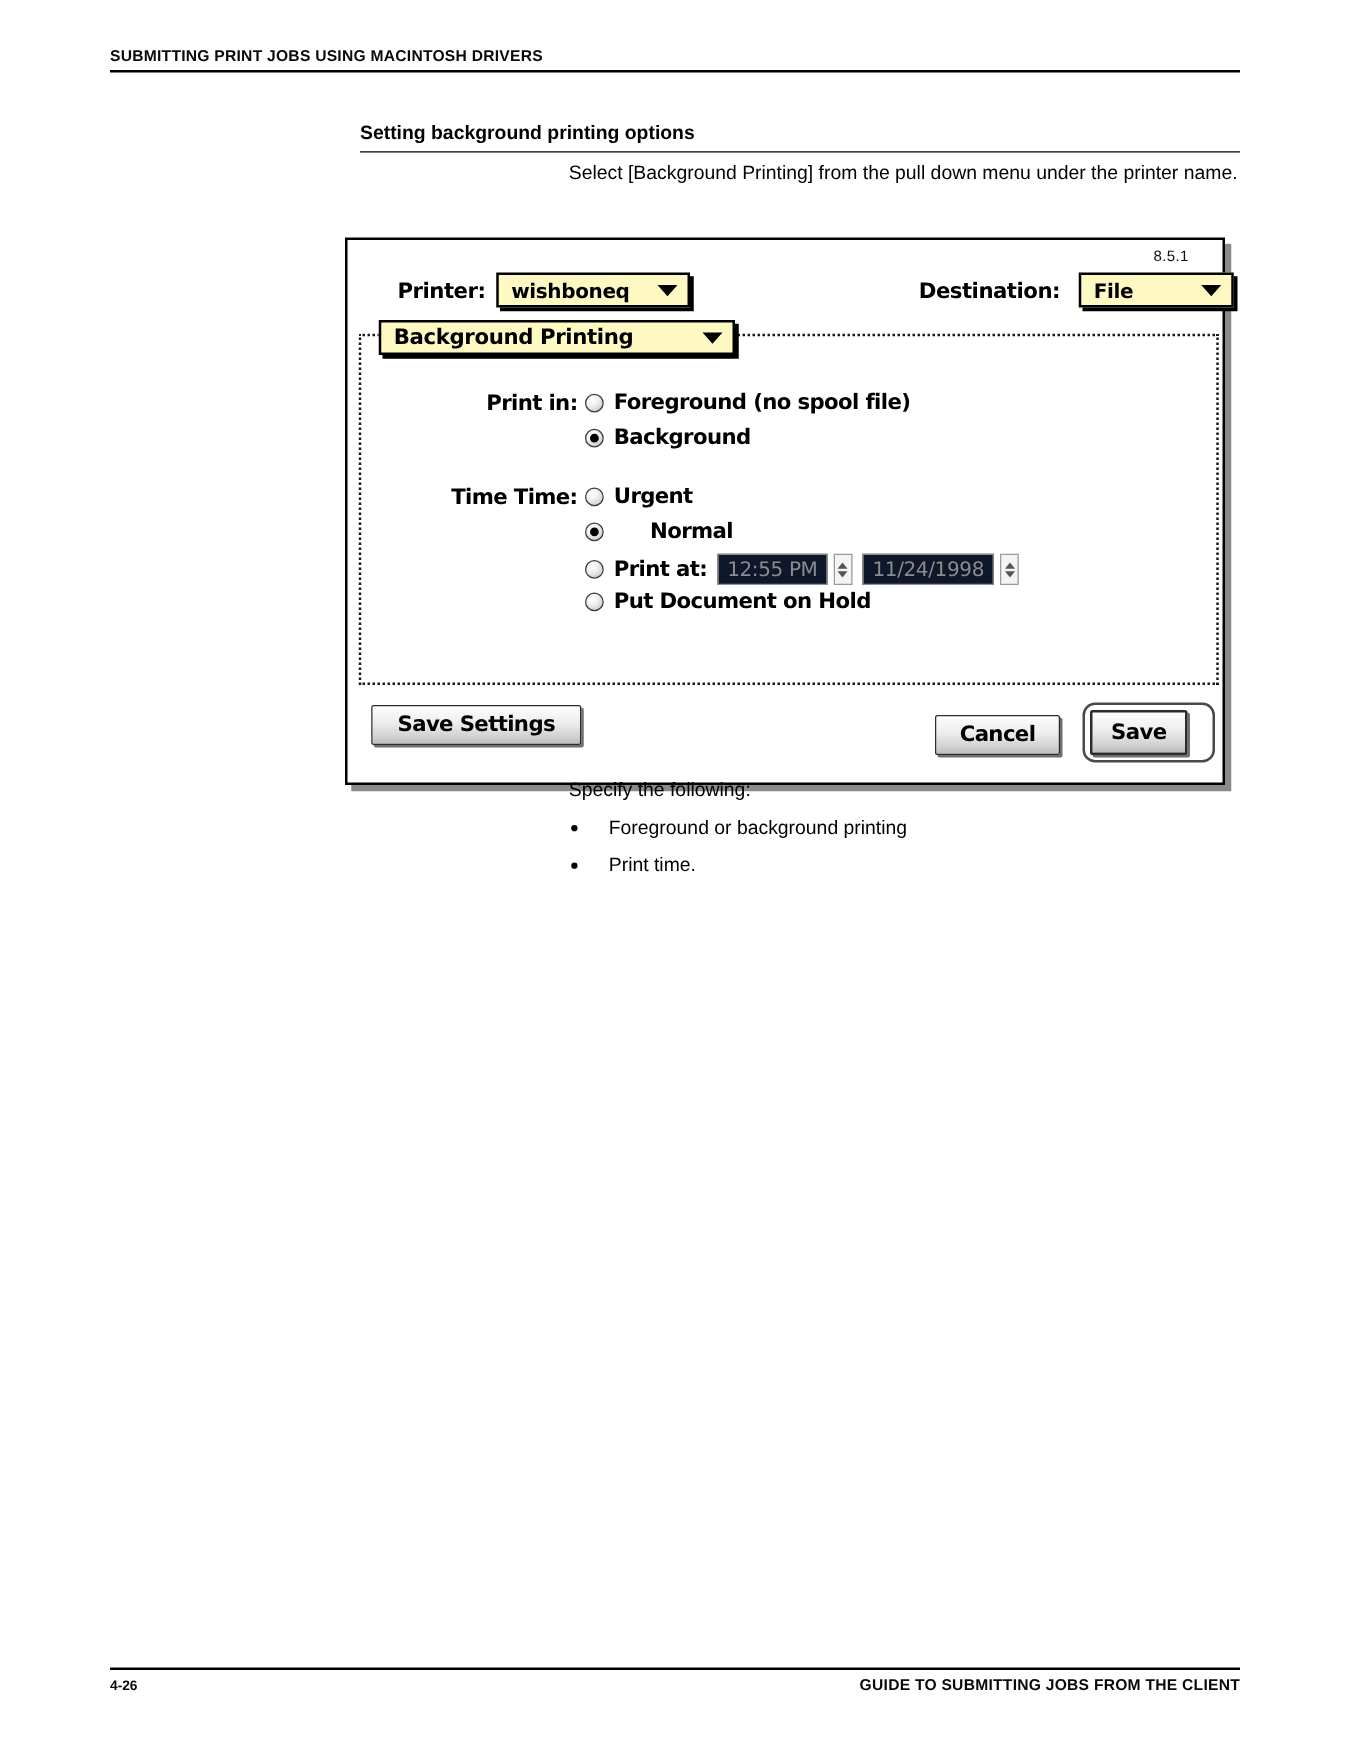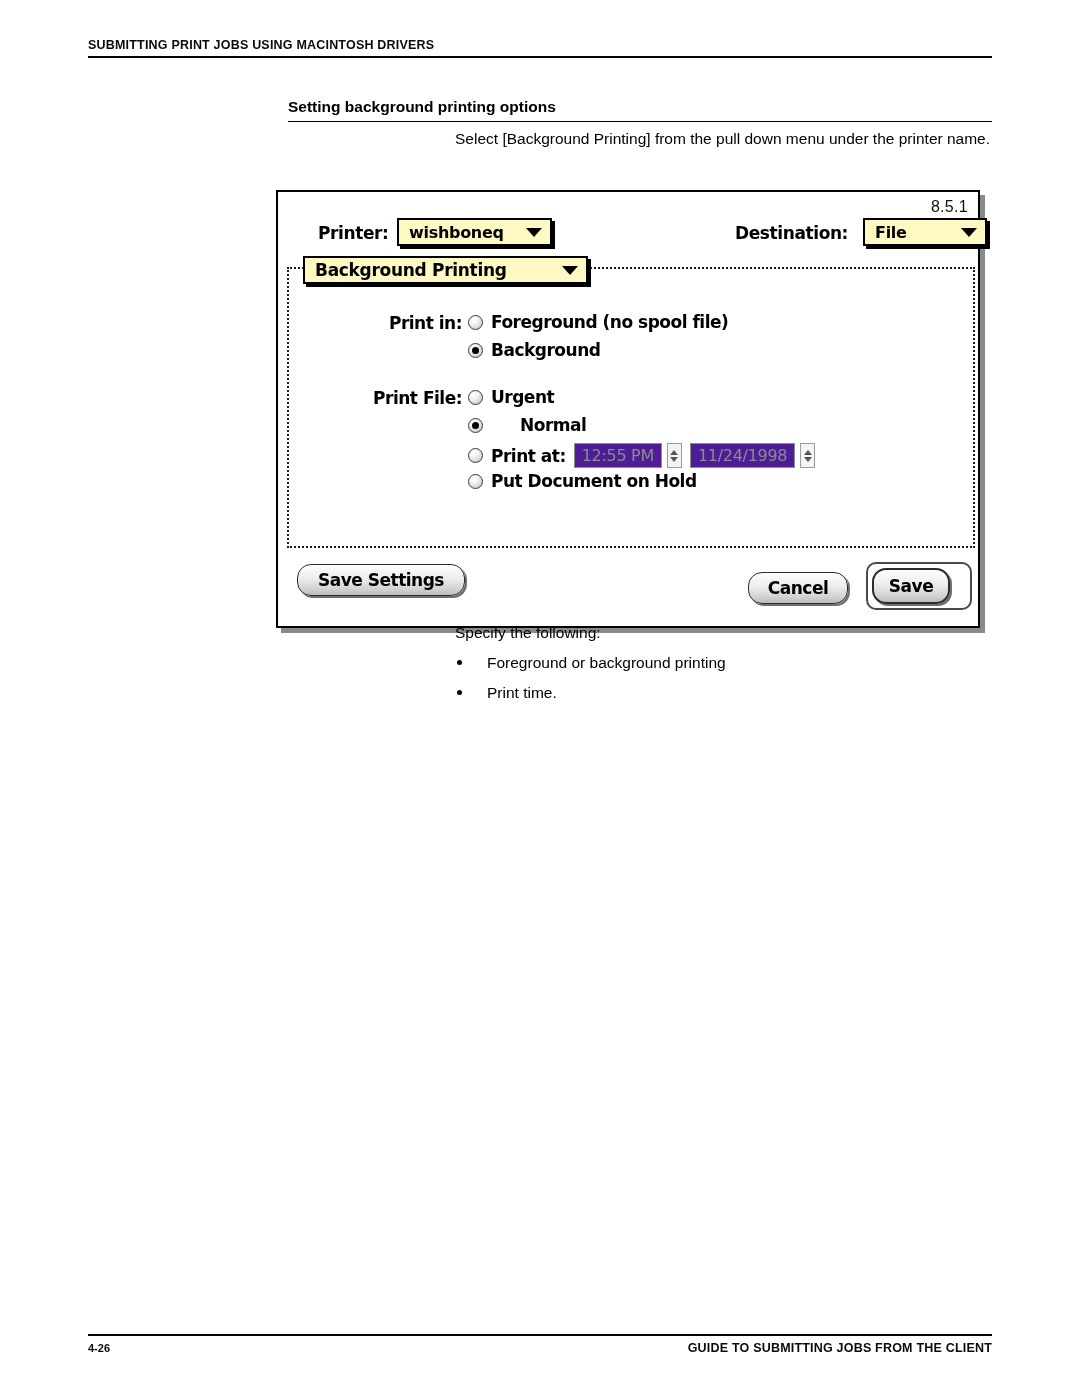--- a/index.html
+++ b/index.html
@@ -74,23 +74,23 @@
     width: 704px;
     height: 438px;
     background: #ffffff;
     border: 2px solid #000000;
     box-sizing: border-box;
     box-shadow: 5px 5px 0 0 #8a8a8a;
   }
 
   .version-label {
     position: absolute;
-    right: 10px;
+    right: 27px;
     top: 6px;
-    font-size: 16px;
+    font-size: 12px;
     font-family: "Liberation Sans", sans-serif;
     color: #111;
     letter-spacing: 0.3px;
   }
 
   
   .top-row { position: absolute; left: 16px; top: 26px; width: 100%; height: 34px; }
 
   .fld-label {
     font-size: 17px;
@@ -210,21 +210,21 @@
   #row-printat    { left: 190px; top: 251px; }
   #row-hold       { left: 190px; top: 279px; }
 
   .stepper-field {
     display: inline-flex;
     align-items: center;
     margin-left: 8px;
   }
   .text-box {
     border: 1.6px solid #8d8d8d;
-    background: #4c1d95;
+    background: #0f172a;
     height: 25px;
     display: inline-flex;
     align-items: center;
     justify-content: center;
     padding: 0 7px;
     box-sizing: border-box;
     font-size: 16px;
     font-family: "DejaVu Sans", sans-serif;
     letter-spacing: -0.3px;
     color: #8c8c8c;
@@ -251,21 +251,21 @@
   .stepper .dn { border-top: 5px solid #555; }
 
   
   .push-btn {
     position: absolute;
     display: inline-flex;
     align-items: center;
     justify-content: center;
     height: 32px;
     border: 1.6px solid #2b2b2b;
-    border-radius: 14px;
+    border-radius: 2px;
     background: linear-gradient(180deg, #fdfdfd 0%, #ededed 45%, #d2d2d2 80%, #bcbcbc 100%);
     box-shadow: 2px 2px 0 0 #6f6f6f;
     box-sizing: border-box;
   }
   .push-btn .btn-text {
     font-size: 17px;
     font-weight: bold;
     font-family: "DejaVu Sans", sans-serif;
     letter-spacing: -0.5px;
     color: #000;
@@ -373,21 +373,21 @@
   </div>
 
   <div id="pane-popup" class="popup">
     <span class="popup-text">Background Printing</span>
     <span class="tri-down"></span>
   </div>
 
   <div id="options-panel"></div>
 
   <div id="printin-label" class="opt-label">Print in:</div>
-  <div id="printtime-label" class="opt-label">Print File:</div>
+  <div id="printtime-label" class="opt-label">Time Time:</div>
 
   <div id="row-foreground" class="radio-row">
     <span class="radio"></span>
     <span class="radio-text">Foreground (no spool file)</span>
   </div>
 
   <div id="row-background" class="radio-row">
     <span class="radio selected"></span>
     <span class="radio-text">Background</span>
   </div>

